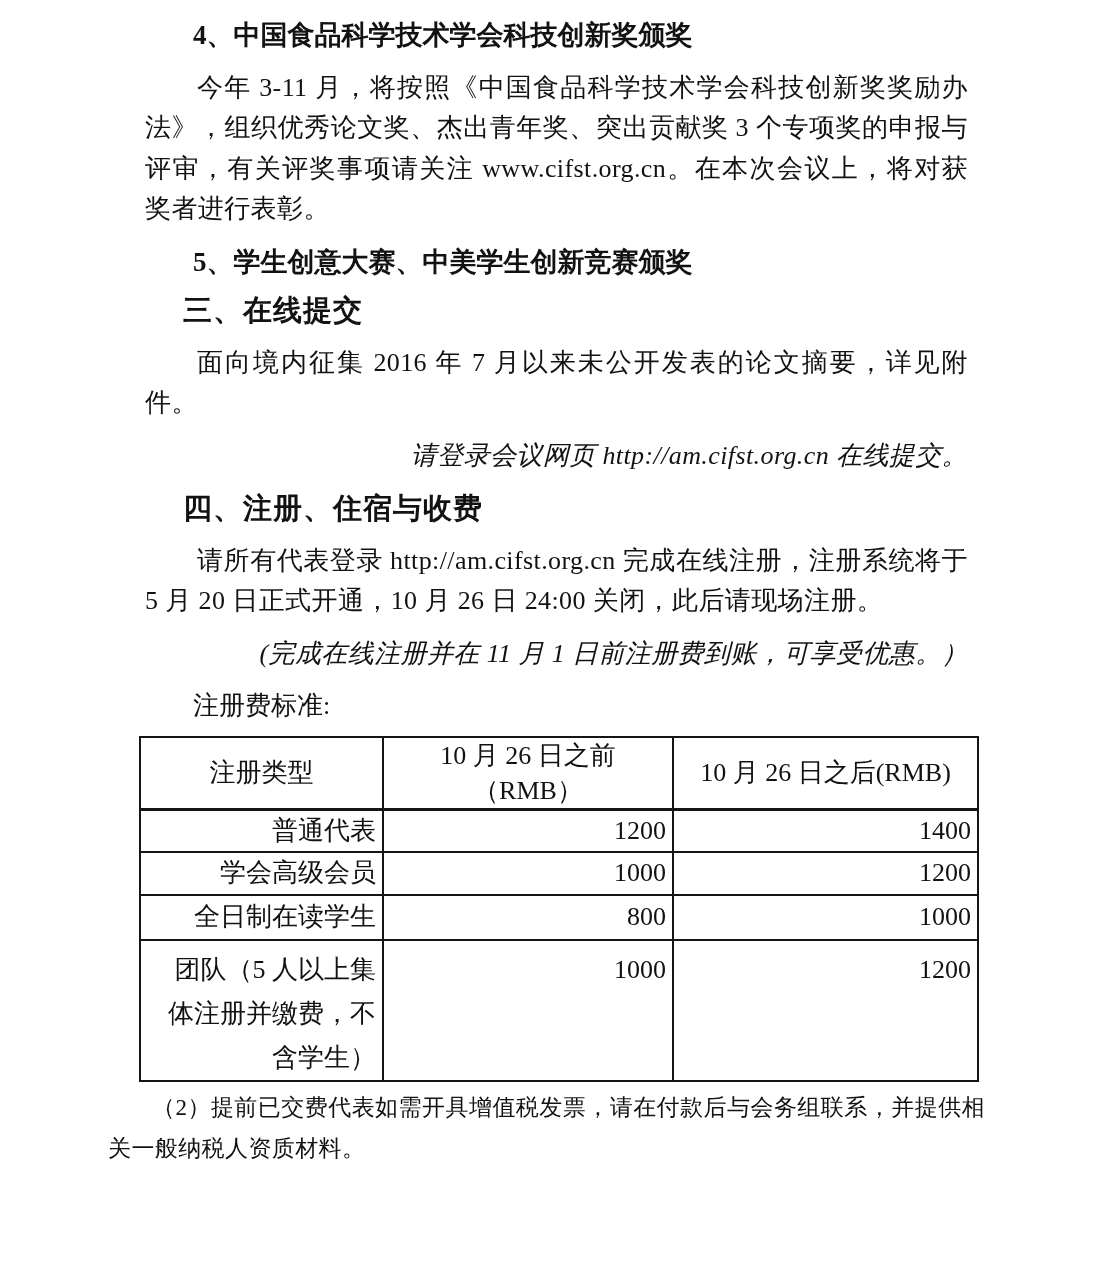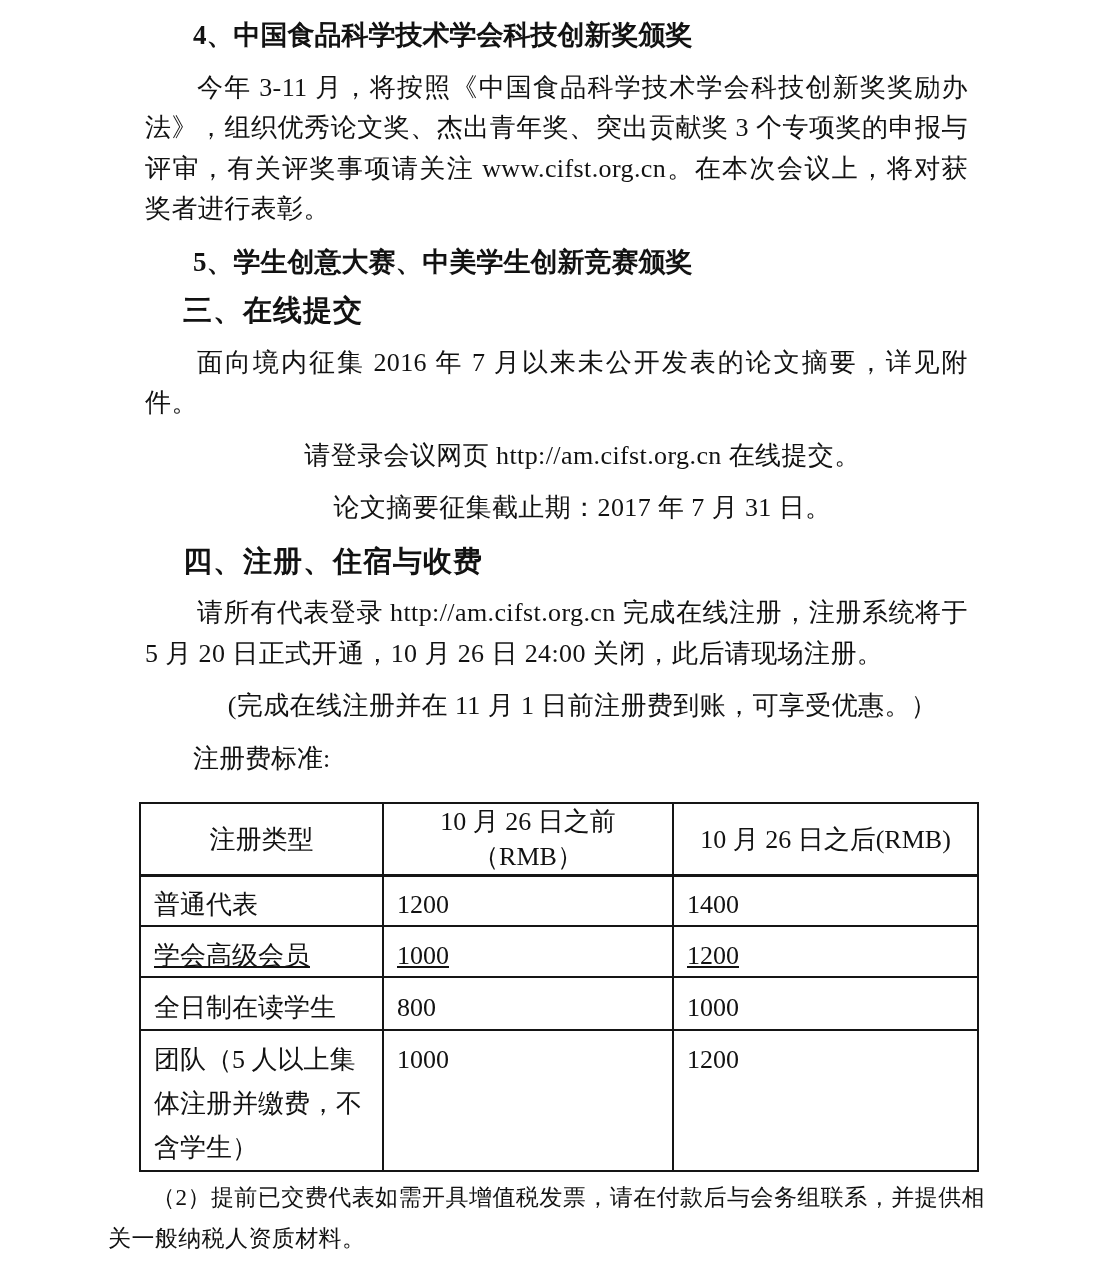--- a/index.html
+++ b/index.html
@@ -23,21 +23,22 @@
   }
   p.body-para {
     margin: 12px;
     font-size: 26px;
     line-height: 40.5px;
     text-align: justify;
     text-indent: 52px;
     letter-spacing: 0.4px;
   }
   p.no-justify {
-    text-align: center;
+    text-align: right;
+    font-style: italic;
   }
   h2.song-heading {
     margin: 8px;
     font-size: 27px;
     font-weight: bold;
     line-height: 40.5px;
     text-indent: 52px;
     font-family: "Liberation Serif", "DejaVu Serif", serif;
   }
   h2.hei-heading {
@@ -51,47 +52,47 @@
   }
   p.table-caption {
     margin: 8px;
     font-size: 26px;
     line-height: 40.5px;
     text-indent: 52px;
   }
   table.fee-table {
     border-collapse: collapse;
     table-layout: fixed;
-    margin: 23px 0 0 6px;
+    margin: 9px 0 0 6px;
     width: 838px;
   }
   .fee-table col.c1 { width: 243px; }
   .fee-table col.c2 { width: 290px; }
   .fee-table col.c3 { width: 305px; }
   .fee-table th, .fee-table td {
     border: 2px solid #151515;
     font-size: 26px;
     font-weight: normal;
     vertical-align: middle;
     overflow: hidden;
   }
   .fee-table thead th {
     height: 40px;
     text-align: center;
     padding: 0 4px;
     border-bottom-width: 3px;
   }
   .fee-table tbody td {
-    text-align: left;
-    padding: 8px 6px 0 13px;
+    text-align: right;
+    padding: 0 6px 0 13px;
     line-height: 40px;
     border-radius: 20px;
   }
   .fee-table tr.row-1 td { height: 37px; }
-  .fee-table tr.row-2 td { height: 41px; text-decoration: underline; }
+  .fee-table tr.row-2 td { height: 41px; }
   .fee-table tr.row-3 td { height: 43px; }
   .fee-table tr.row-4 td {
     height: 76px;
     vertical-align: top;
     padding-top: 7px;
     line-height: 44px;
   }
   .notes {
     margin: 5px 0 0 -25px;
     width: 877px;
@@ -111,21 +112,20 @@
 <div class="page">
 
   <h2 class="song-heading">4、中国食品科学技术学会科技创新奖颁奖</h2>
   <p class="body-para">今年 3-11 月，将按照《中国食品科学技术学会科技创新奖奖励办法》，组织优秀论文奖、杰出青年奖、突出贡献奖 3 个专项奖的申报与评审，有关评奖事项请关注 www.cifst.org.cn。在本次会议上，将对获奖者进行表彰。</p>
 
   <h2 class="song-heading">5、学生创意大赛、中美学生创新竞赛颁奖</h2>
 
   <h2 class="hei-heading">三、在线提交</h2>
   <p class="body-para">面向境内征集 2016 年 7 月以来未公开发表的论文摘要，详见附件。</p>
   <p class="body-para no-justify">请登录会议网页 http://am.cifst.org.cn 在线提交。</p>
-  <p class="body-para no-justify">论文摘要征集截止期：2017 年 7 月 31 日。</p>
 
   <h2 class="hei-heading">四、注册、住宿与收费</h2>
 
   <p class="body-para">请所有代表登录 http://am.cifst.org.cn 完成在线注册，注册系统将于 5 月 20 日正式开通，10 月 26 日 24:00 关闭，此后请现场注册。</p>
   <p class="body-para no-justify">(完成在线注册并在 11 月 1 日前注册费到账，可享受优惠。）</p>
   <p class="table-caption">注册费标准:</p>
 
   <table class="fee-table">
     <colgroup>
         <col class="c1">

